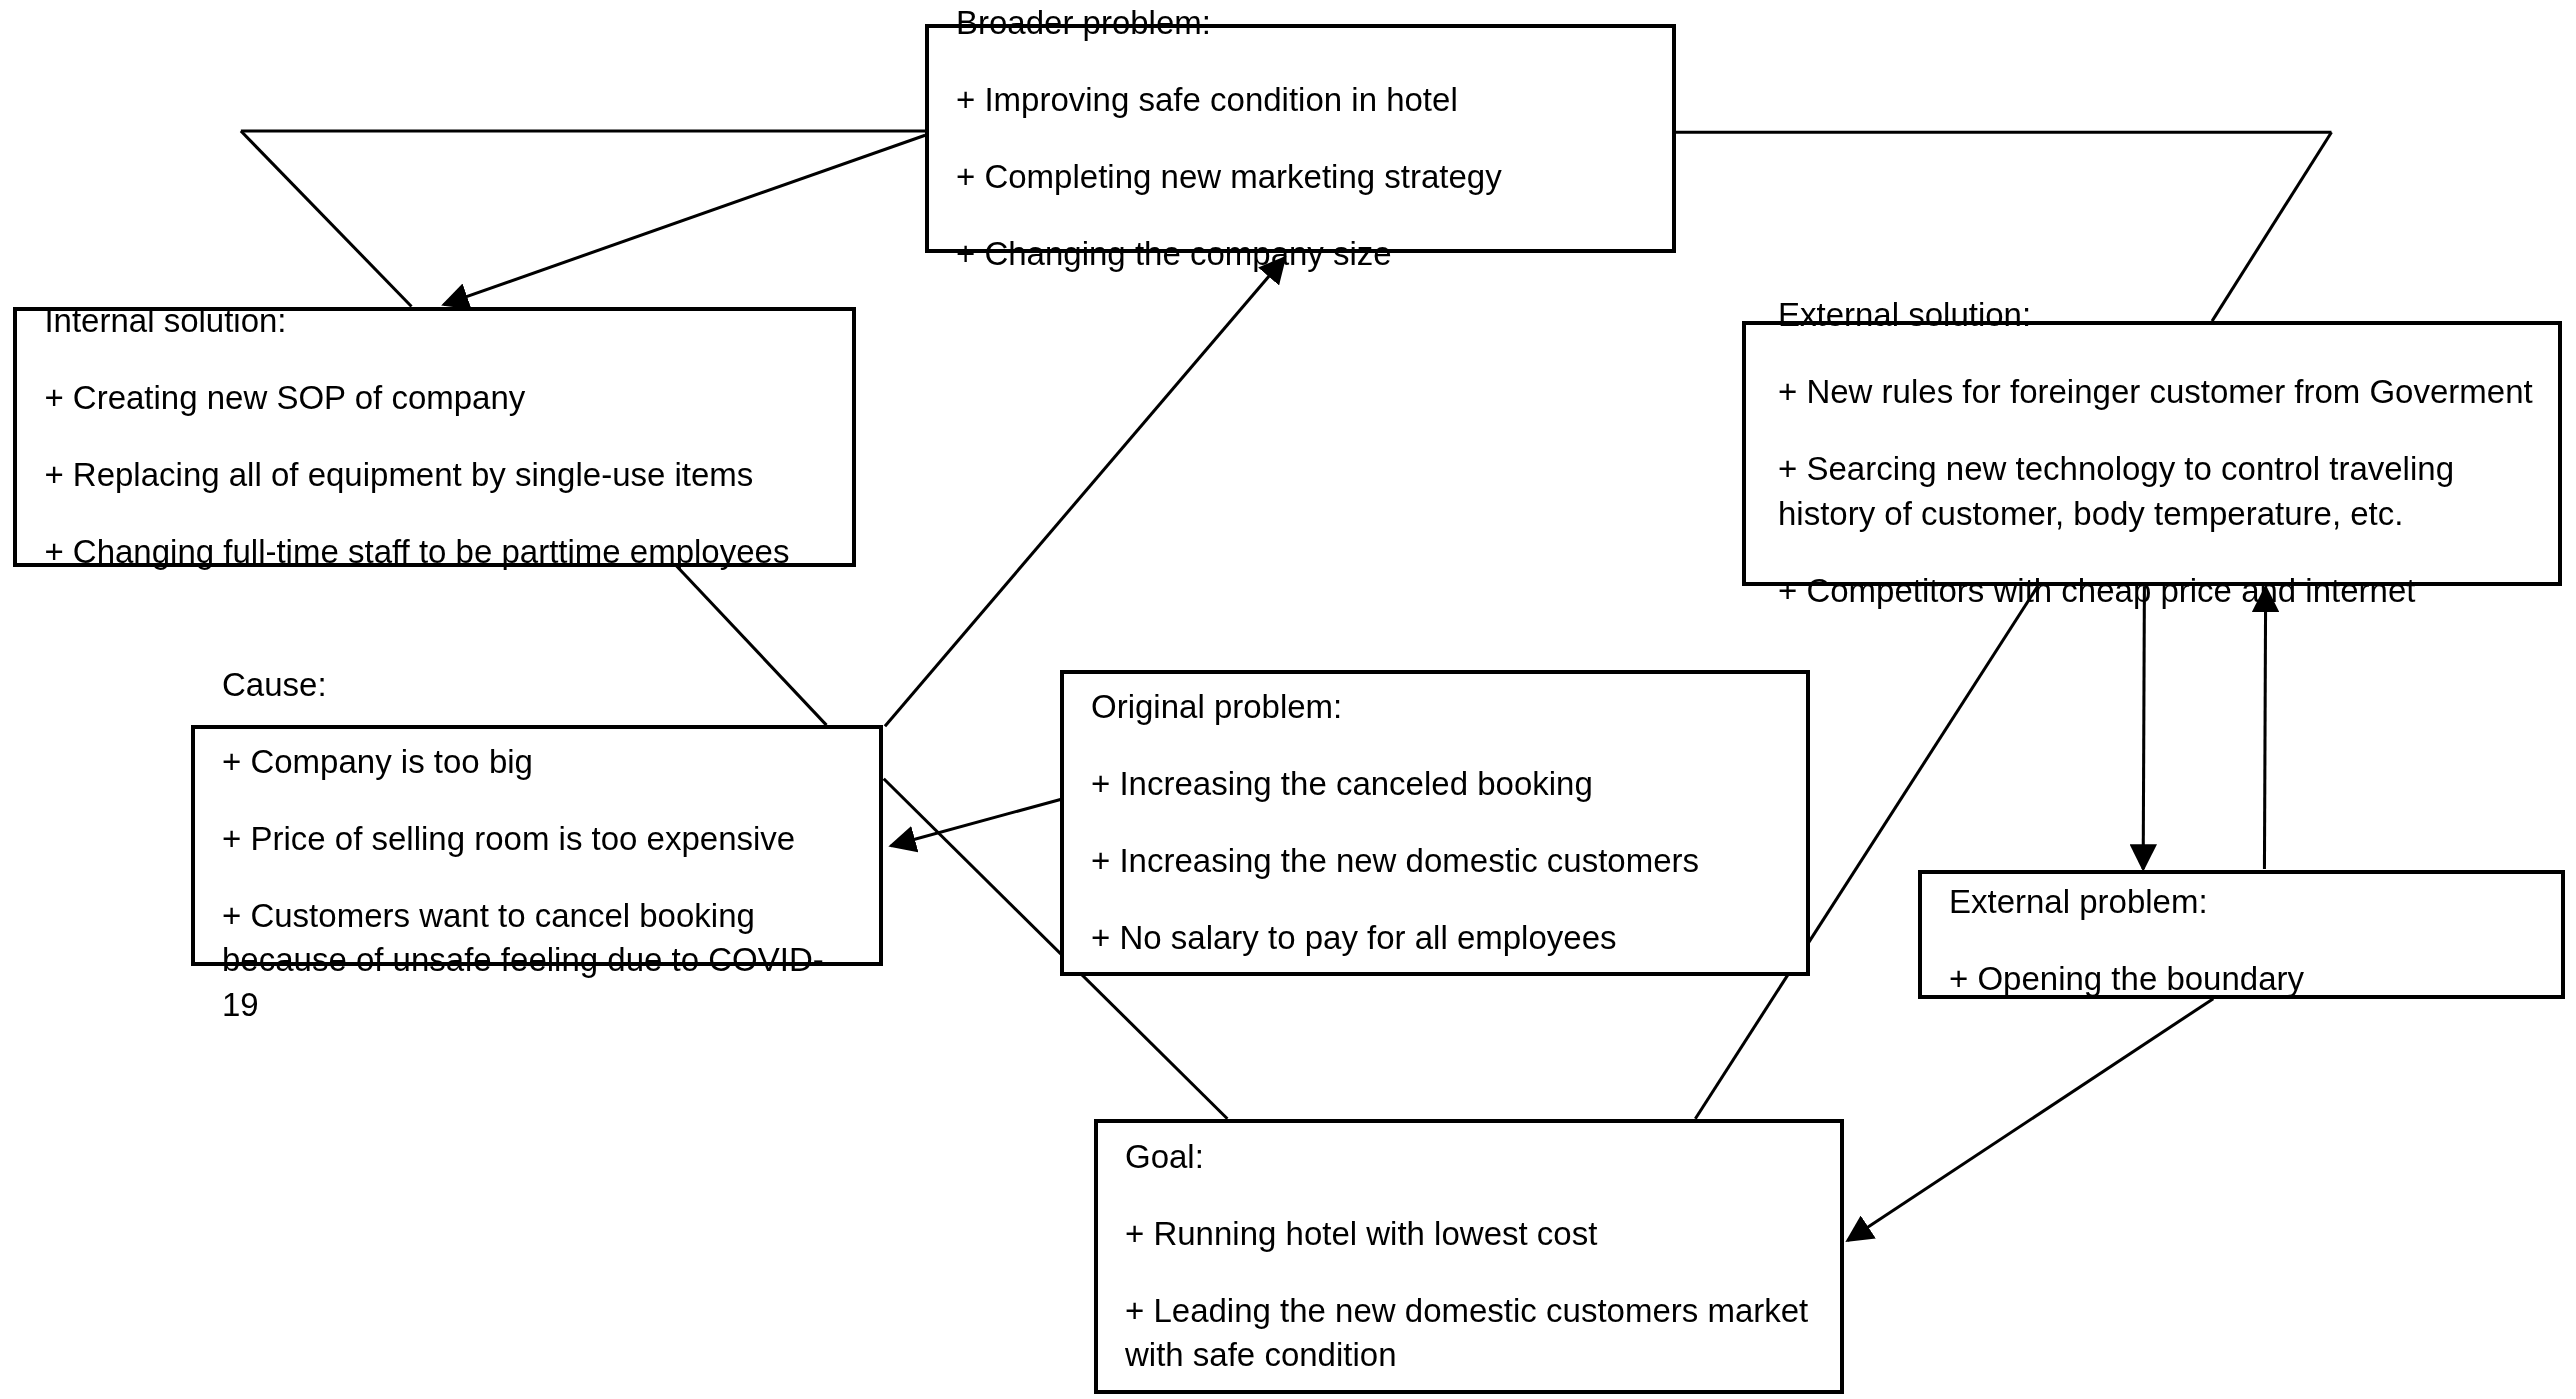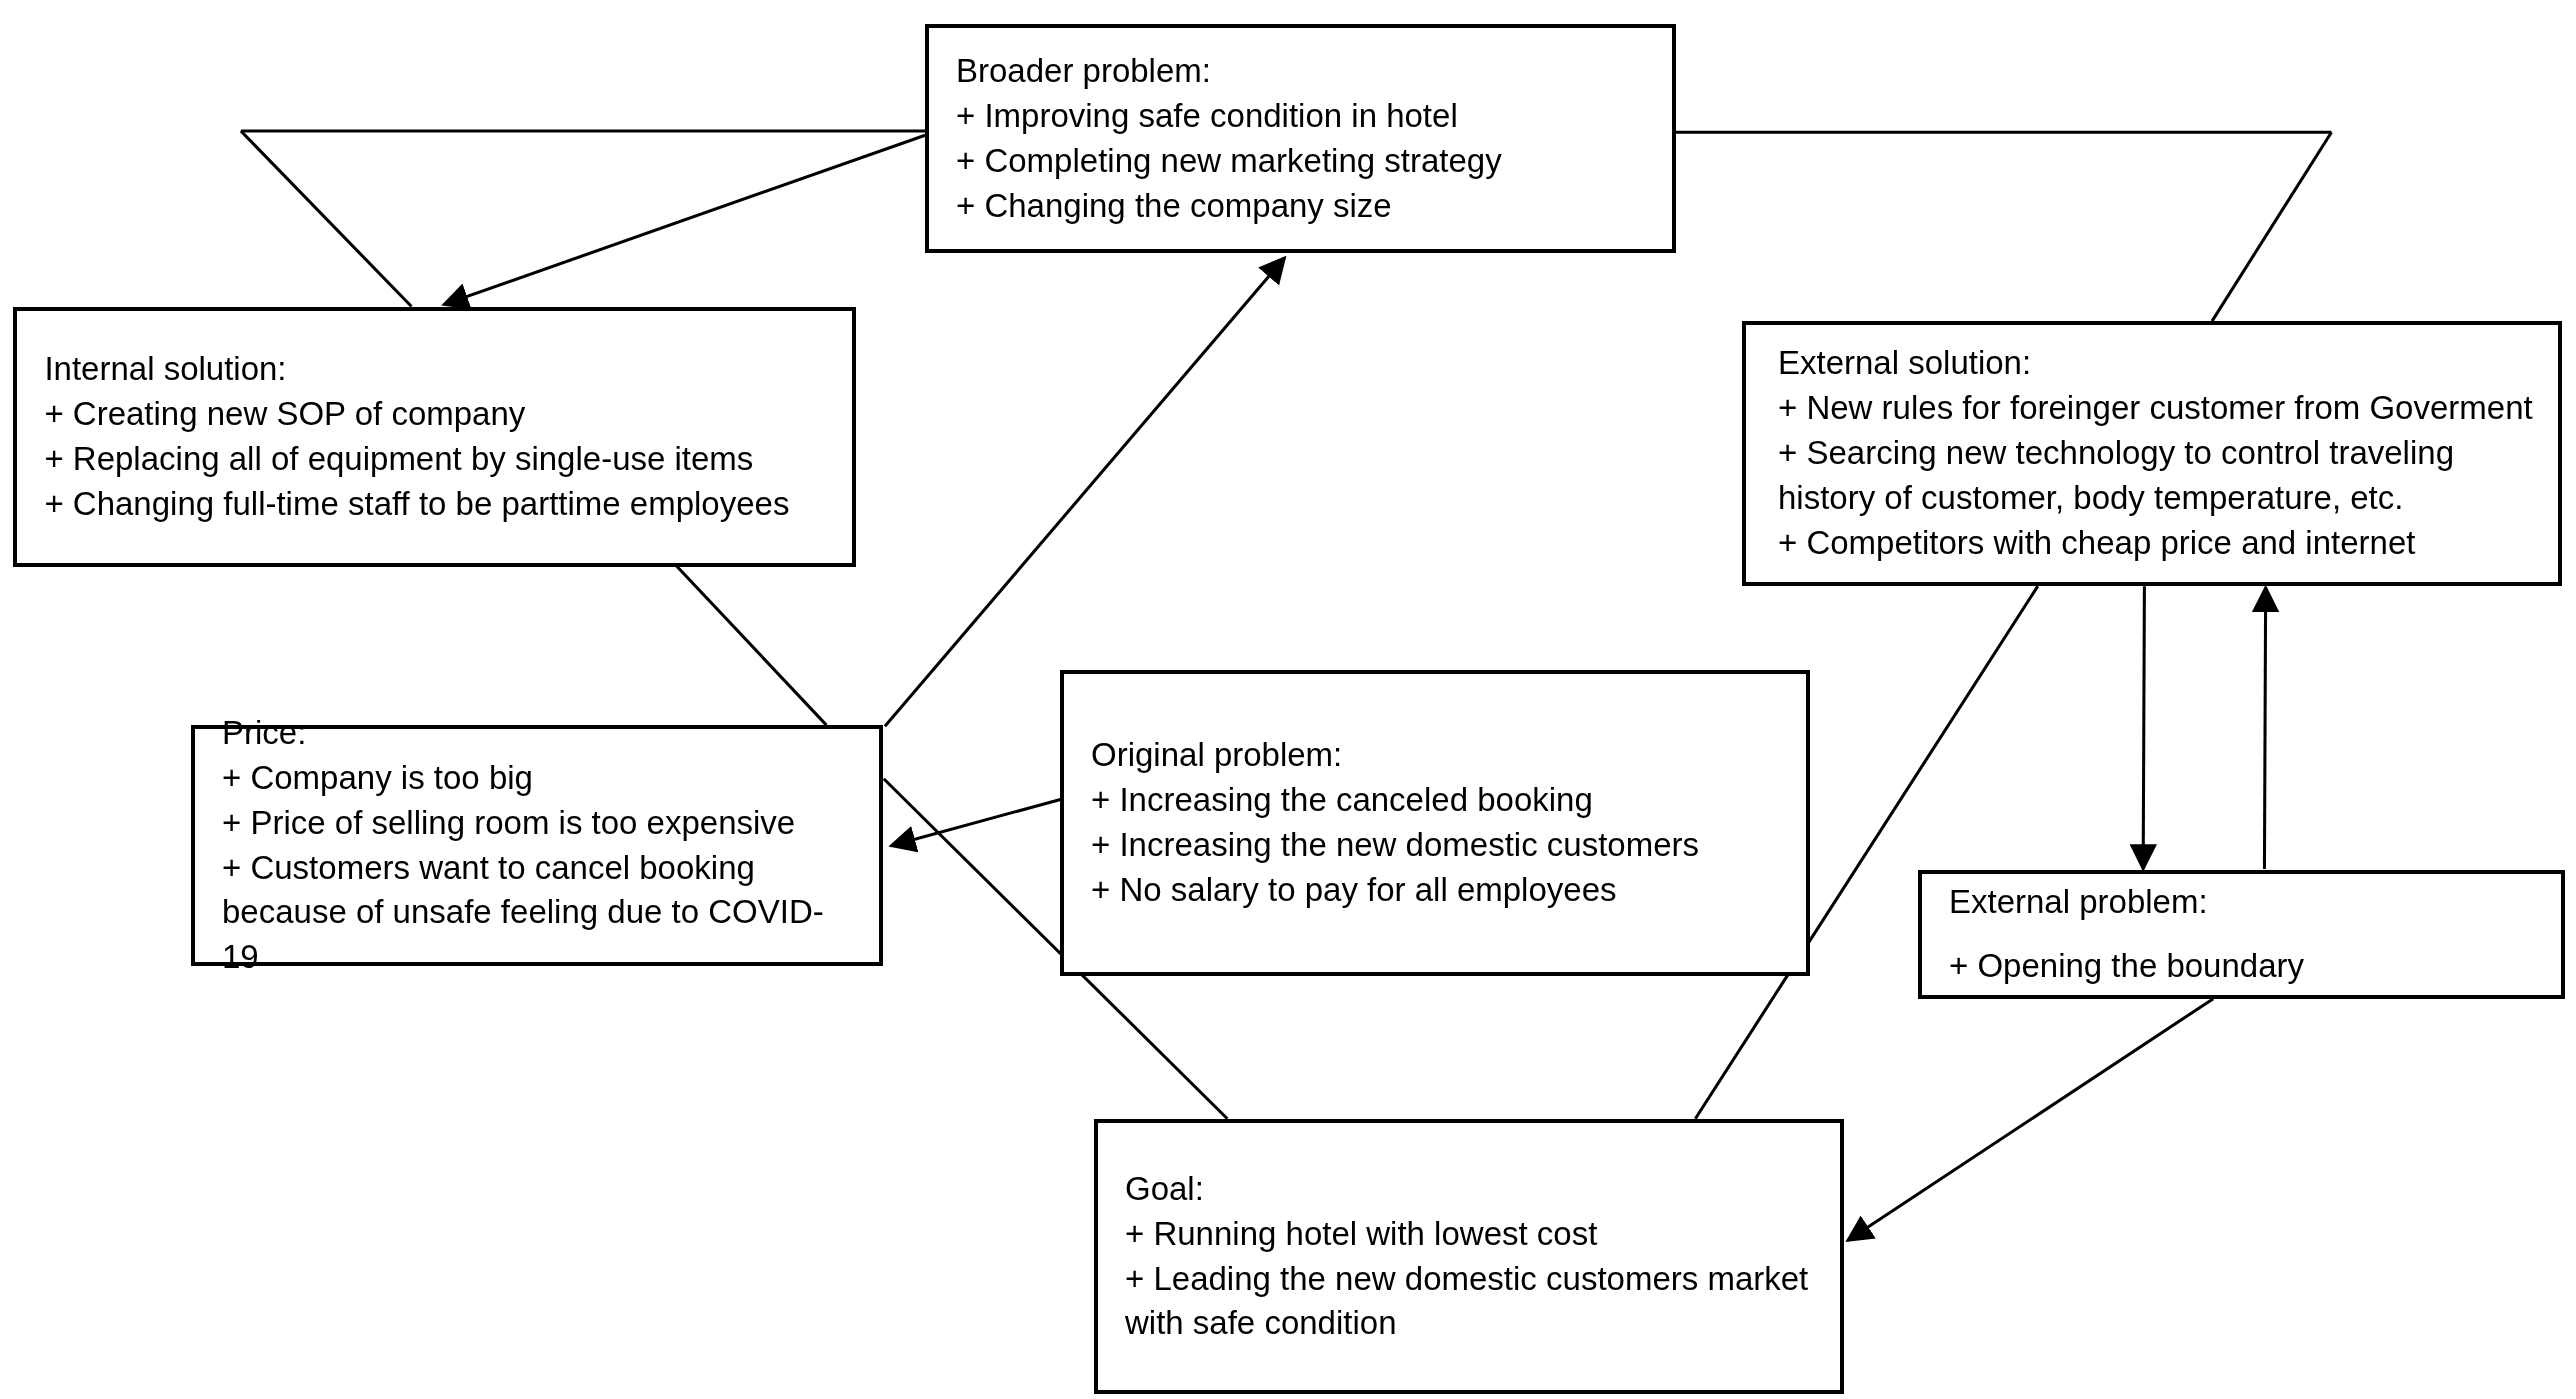--- a/index.html
+++ b/index.html
@@ -32,20 +32,21 @@
     position: absolute;
     box-sizing: border-box;
     background: #ffffff;
     border: 4.3px solid #000000;
     display: flex;
     flex-direction: column;
     justify-content: center;
     padding: 6.1px 22px 6.1px 27px;
     font-size: 33px;
     line-height: 1.36;
+    gap: 32px;
   }
   .box .line { white-space: normal; }
   #box-broader-problem   { left: 925px; top: 24.4px;   width: 751px; height: 229px; }
   #box-internal-solution { left: 13.4px;   top: 307px;  width: 843px; height: 260px; }
   #box-external-solution { left: 1742px; top: 321px;  width: 820px; height: 265px; padding-left: 32px; }
   #box-cause             { left: 191px;  top: 725px; width: 692px; height: 241px; }
   #box-original-problem  { left: 1060px; top: 670px; width: 750px; height: 306px; }
   #box-external-problem  { left: 1918px; top: 870px; width: 647px; height: 129px; justify-content: space-between; }
   #box-goal              { left: 1094px; top: 1119px; width: 750px; height: 275px; }
 </style>
@@ -120,21 +121,21 @@
   </div>
 
   <div class="box" id="box-external-solution">
     <div class="line">External solution:</div>
     <div class="line">+ New rules for foreinger customer from Goverment</div>
     <div class="line">+ Searcing new technology to control traveling history of customer, body temperature, etc.</div>
     <div class="line">+ Competitors with cheap price and internet</div>
   </div>
 
   <div class="box" id="box-cause">
-    <div class="line">Price:</div>
+    <div class="line">Cause:</div>
     <div class="line">+ Company is too big</div>
     <div class="line">+ Price of selling room is too expensive</div>
     <div class="line">+ Customers want to cancel booking because of unsafe feeling due to COVID-19</div>
   </div>
 
   <div class="box" id="box-original-problem">
     <div class="line">Original problem:</div>
     <div class="line">+ Increasing the canceled booking</div>
     <div class="line">+ Increasing the new domestic customers</div>
     <div class="line">+ No salary to pay for all employees</div>

